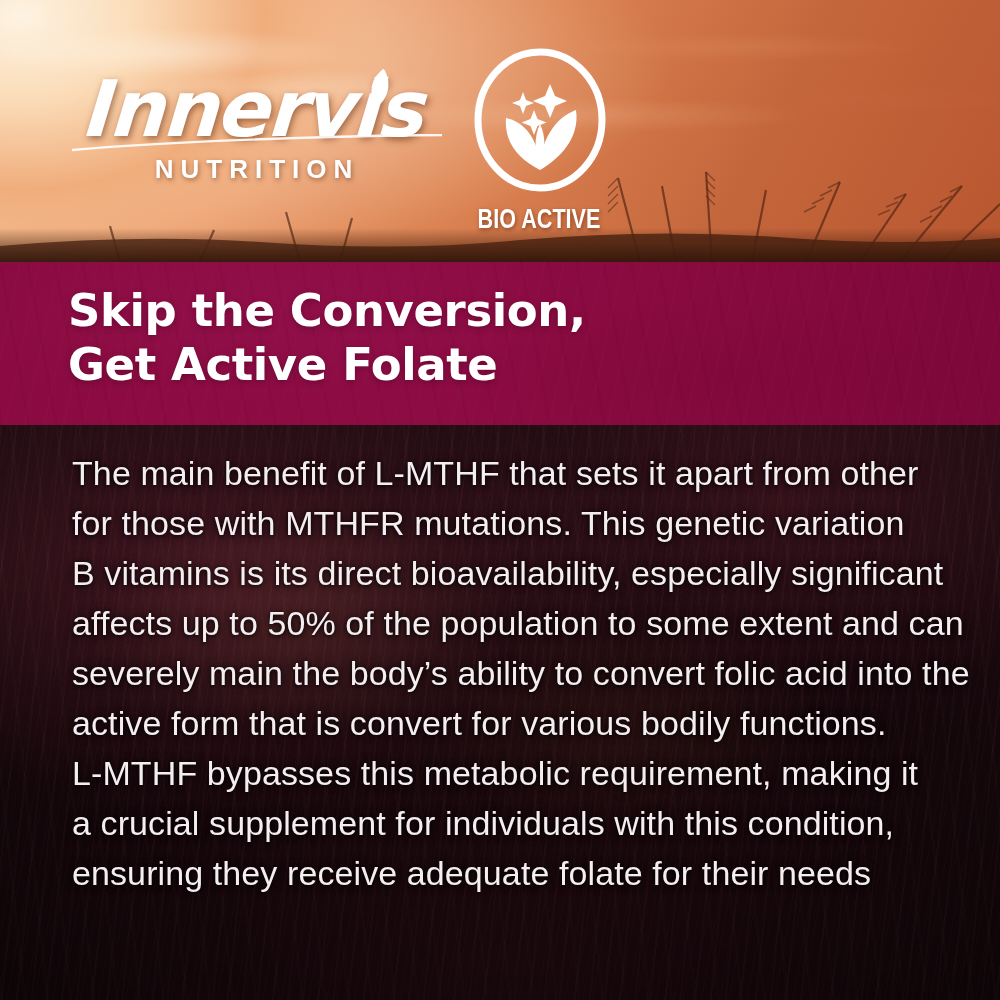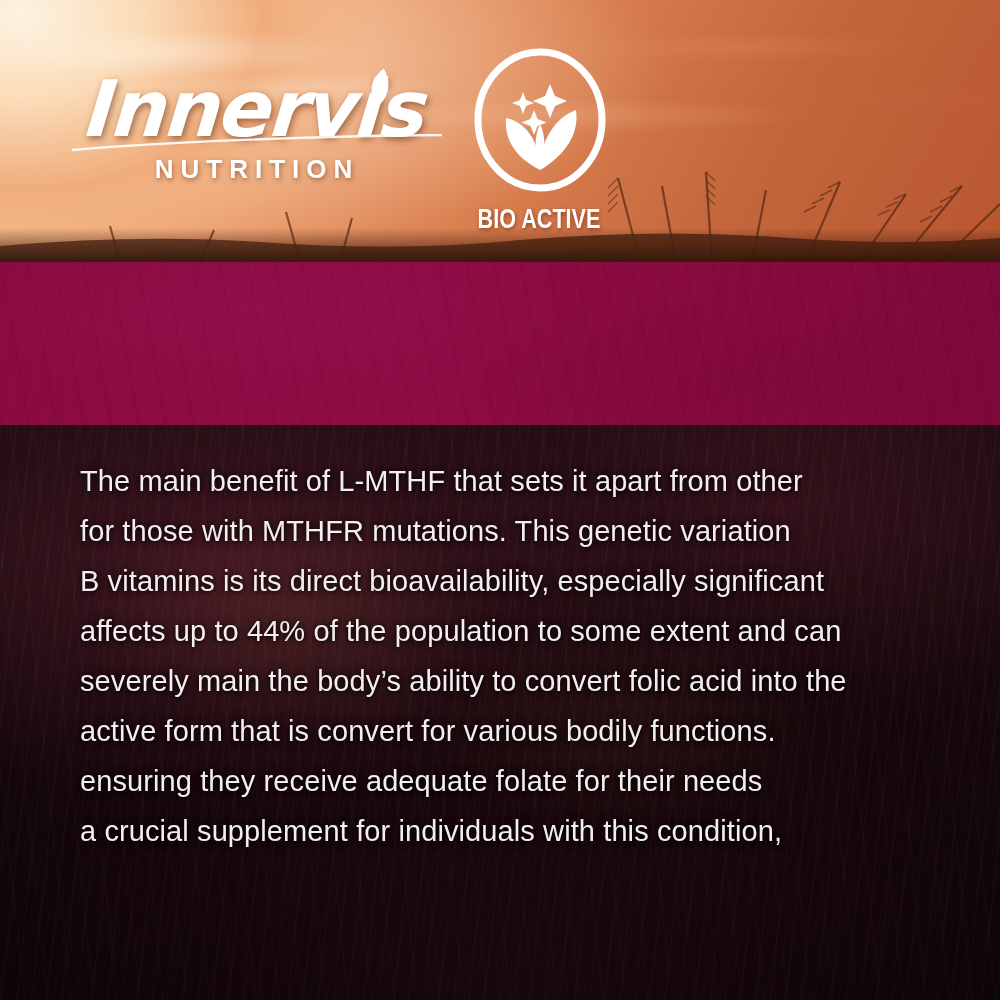--- a/index.html
+++ b/index.html
@@ -190,24 +190,24 @@
     letter-spacing: -0.4px;
     text-shadow: 0 2px 6px rgba(50,0,22,0.35);
   }
   .headline .l2 { display: block; }
 
   
   .body-copy {
     position: absolute;
     left: 72px; top: 448px;
     width: 860px;
-    margin: 8px;
+    margin: 0;
     color: #f4eef0;
     font-family: "Liberation Sans Narrow", "Liberation Sans", sans-serif;
-    font-size: 29px;
+    font-size: 34px;
     line-height: 50px;
     letter-spacing: 0.1px;
     text-shadow: 0 1px 4px rgba(0,0,0,0.85), 0 0 10px rgba(0,0,0,0.6);
   }
   .body-copy span { display: block; white-space: nowrap; }
 </style>
 </head>
 <body>
 
 <div class="page">
@@ -269,26 +269,31 @@
         </svg>
         <span class="badge-label">BIO ACTIVE</span>
       </div>
 
 
     </div>
   </div>
 
   <div class="band">
     <div class="tex"></div>
+    <h1 class="headline">
+      <span>Skip the Conversion,</span>
+      <span class="l2">Get Active Folate</span>
+    </h1>
   </div>
 
   <p class="body-copy">
     <span>The main benefit of L-MTHF that sets it apart from other</span>
     <span>for those with MTHFR mutations. This genetic variation</span>
     <span>B vitamins is its direct bioavailability, especially significant</span>
-    <span>affects up to 44% of the population to some extent and can</span>
+    <span>affects up to 50% of the population to some extent and can</span>
     <span>severely main the body’s ability to convert folic acid into the</span>
     <span>active form that is convert for various bodily functions.</span>
+    <span>L-MTHF bypasses this metabolic requirement, making it</span>
+    <span>a crucial supplement for individuals with this condition,</span>
     <span>ensuring they receive adequate folate for their needs</span>
-    <span>a crucial supplement for individuals with this condition,</span>
   </p>
 
 </div>
 
 </body></html>

